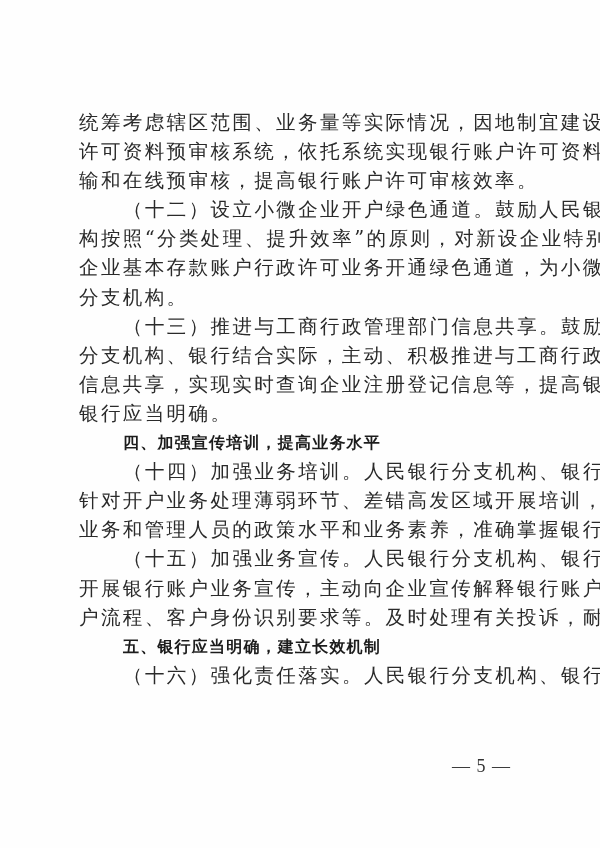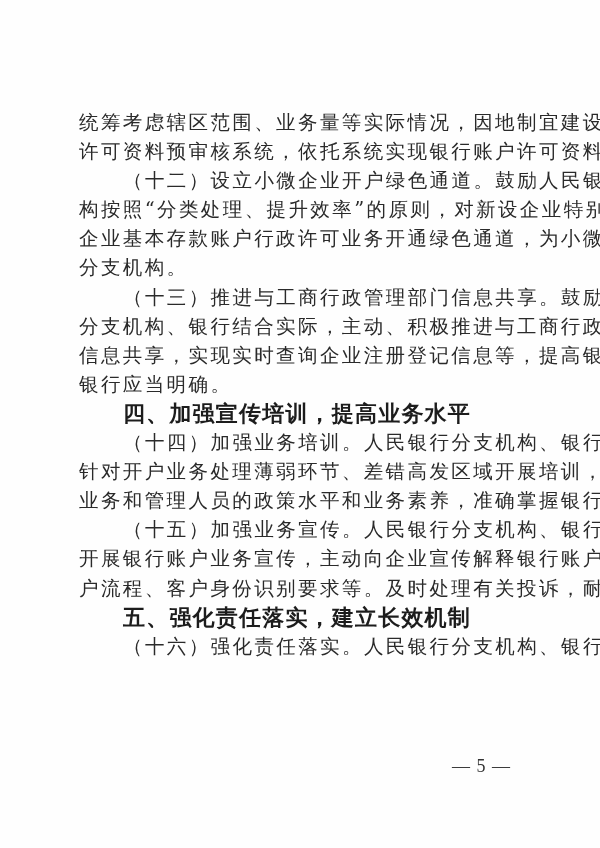--- a/index.html
+++ b/index.html
@@ -3,42 +3,43 @@
 <meta charset="utf-8">
 <style>
   html, body { margin:0; padding:0; }
   body { width:600px; height:848px; background:#ffffff; position:relative; overflow:hidden; }
   .page { position:absolute; left:0; top:0; width:600px; height:848px; background:#fefefe; }
   .text { position:absolute; left:79px; width:444px; top:108px;
           font-family:"DejaVu Serif", "Liberation Serif", serif; font-size:19.5px; line-height:29.1px;
           color:#2a2a2a; letter-spacing:2.4px; }
   .line { white-space:nowrap; height:29.1px; overflow:visible; }
   .indent { padding-left:44px; }
-  .heading { font-family:"DejaVu Sans", "Liberation Sans", sans-serif; font-weight:bold; color:#1c1c1c; letter-spacing:1.2px; font-size:22px; }
+  .heading { font-family:"DejaVu Sans", "Liberation Sans", sans-serif; font-weight:bold; color:#1c1c1c; letter-spacing:1.2px; font-size:16px; }
   .pagenum { position:absolute; left:452px; top:756px; font-family:"Liberation Serif", serif; font-size:18px; color:#333; letter-spacing:1px; }
 </style>
 </head>
 <body>
 
 <div class="page">
   <div class="text" id="text-body">
       <div class="line">统筹考虑辖区范围、业务量等实际情况，因地制宜建设银行账户</div>
       <div class="line">许可资料预审核系统，依托系统实现银行账户许可资料电子化传</div>
+      <div class="line">输和在线预审核，提高银行账户许可审核效率。</div>
       <div class="line indent">（十二）设立小微企业开户绿色通道。鼓励人民银行分支机</div>
       <div class="line">构按照“分类处理、提升效率”的原则，对新设企业特别是小微</div>
       <div class="line">企业基本存款账户行政许可业务开通绿色通道，为小微企业开户</div>
       <div class="line">分支机构。</div>
       <div class="line indent">（十三）推进与工商行政管理部门信息共享。鼓励人民银行</div>
       <div class="line">分支机构、银行结合实际，主动、积极推进与工商行政管理部门</div>
       <div class="line">信息共享，实现实时查询企业注册登记信息等，提高银行核验企</div>
       <div class="line">银行应当明确。</div>
       <div class="line indent heading">四、加强宣传培训，提高业务水平</div>
       <div class="line indent">（十四）加强业务培训。人民银行分支机构、银行应当定期</div>
       <div class="line">针对开户业务处理薄弱环节、差错高发区域开展培训，提高相关</div>
       <div class="line">业务和管理人员的政策水平和业务素养，准确掌握银行账户管理</div>
       <div class="line indent">（十五）加强业务宣传。人民银行分支机构、银行应当积极</div>
       <div class="line">开展银行账户业务宣传，主动向企业宣传解释银行账户制度、开</div>
       <div class="line">户流程、客户身份识别要求等。及时处理有关投诉，耐心做好解</div>
-      <div class="line indent heading">五、强化责任落实，建立长效机制</div>
+      <div class="line indent heading">五、银行应当明确，建立长效机制</div>
       <div class="line indent">（十六）强化责任落实。人民银行分支机构、银行应当明确</div>
     </div>
   <div class="pagenum">— 5 —</div>
 </div>
 
 </body></html>

